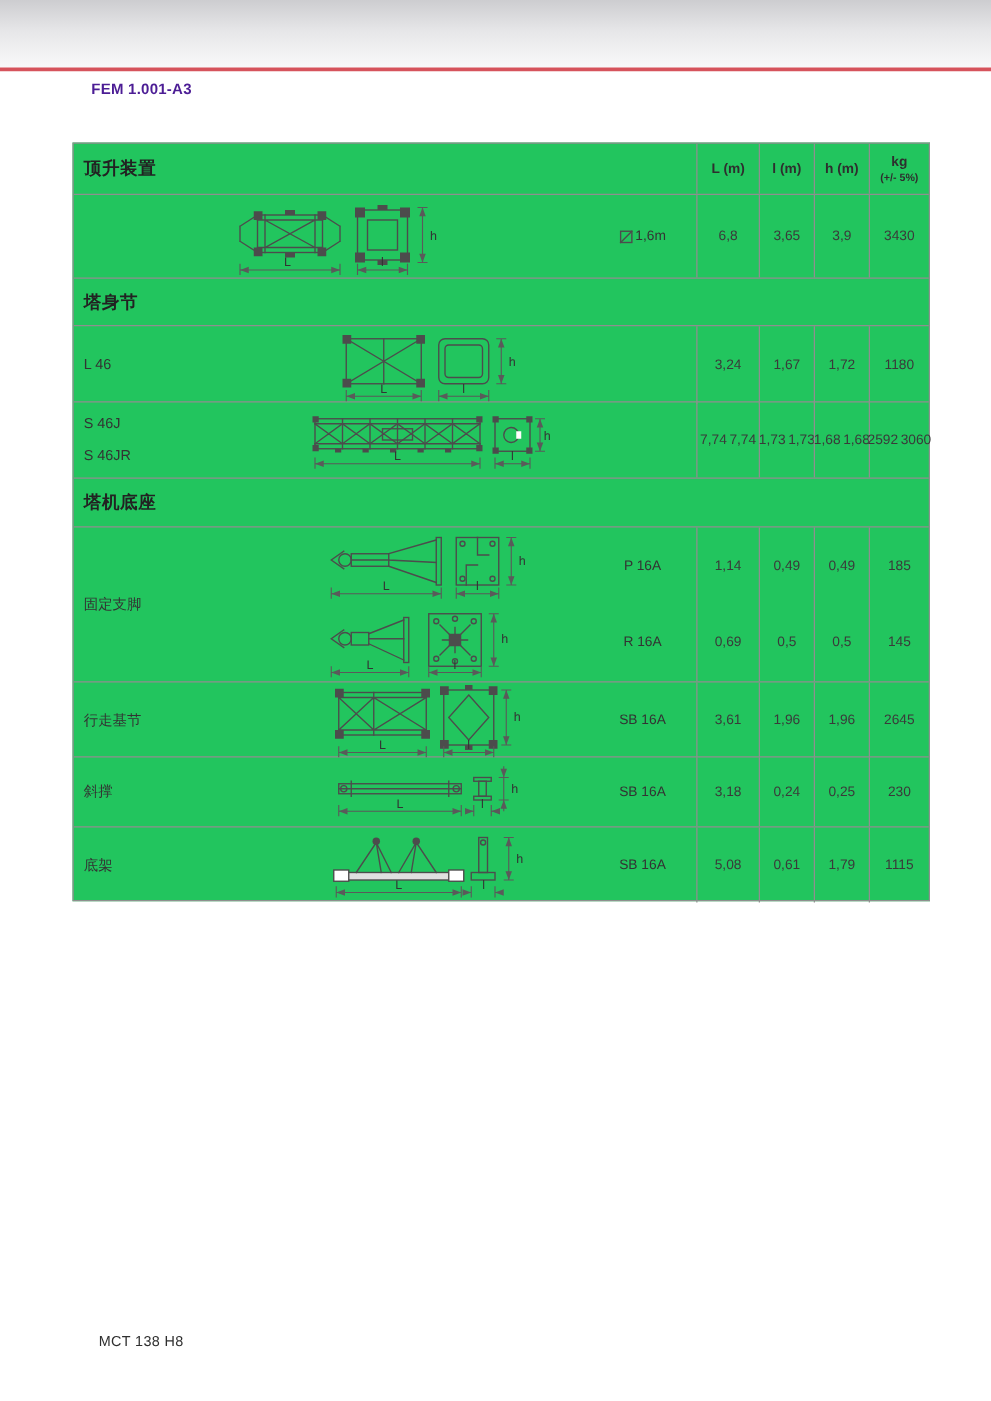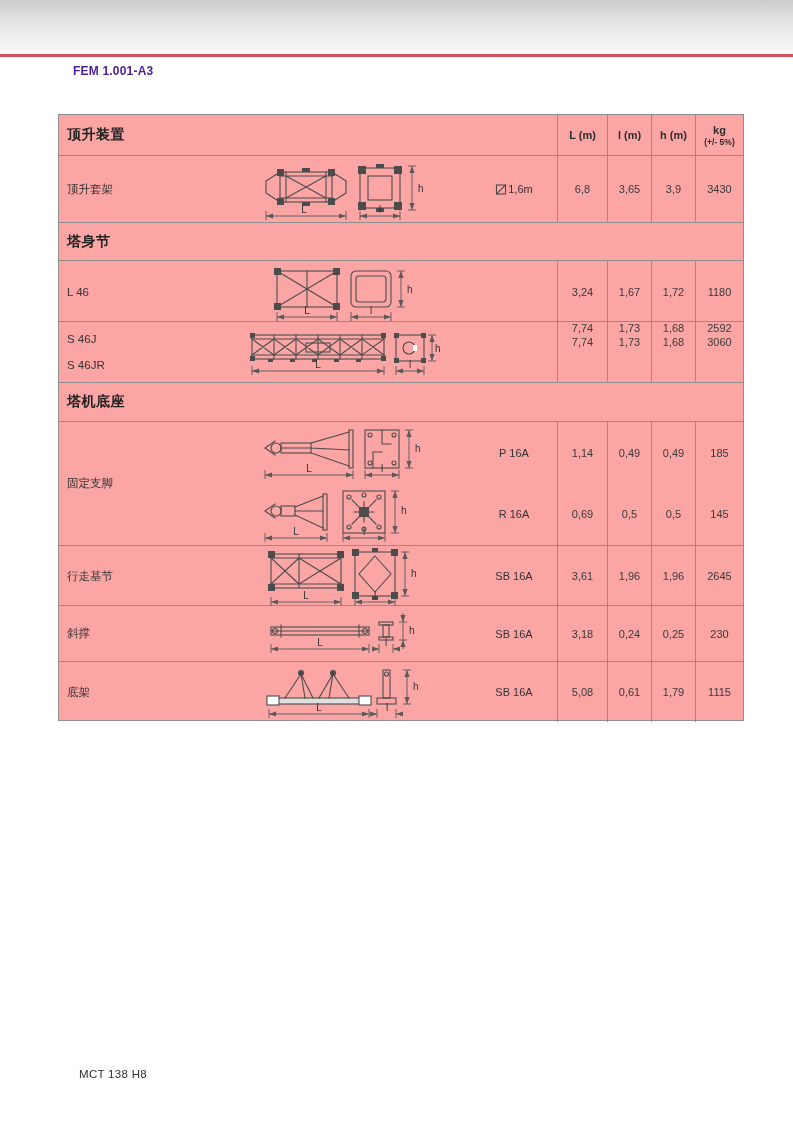--- a/index.html
+++ b/index.html
@@ -14,21 +14,21 @@
   }
   .doc-code{
     position:absolute;left:73px;top:36px;font-size:12px;font-weight:bold;color:#4c1d95;letter-spacing:.2px;margin-top:28px;
   }
   .red-rule{position:absolute;left:0;top:54px;width:793px;height:3px;background:#d6535c;}
   
   .page-foot{position:absolute;left:55px;top:1068px;font-size:11.5px;color:#2f2f2f;letter-spacing:.3px;margin-left:24px;}
   
   .spec-table{
     position:absolute;left:58px;top:114px;width:684px;
-    border:1px solid #8f8f8f;box-sizing:content-box;background:#fca5a5;
+    border:1px solid #8f8f8f;box-sizing:content-box;background:#22c55e;
   }
   .t-row{display:grid;grid-template-columns:498px 50px 44px 44px 48px;}
   .t-row + .t-row{border-top:1px solid #8f8f8f;}
   .t-row > div{box-sizing:border-box;min-width:0;}
   .t-row > div + div{border-left:1px solid #8f8f8f;}
   .r-head{height:40px}.r-jack{height:66px}.r-sec{height:37px}.r-sec2{height:38px}
   .r-l46{height:60px}.r-s46{height:60px}.r-foot{height:123px}
   .r-travel{height:59px}.r-strut{height:55px}.r-chassis{height:58px}
   .sec-cell{grid-column:1 / -1;display:flex;align-items:center;padding-left:8px;}
   .sec-title{font-size:14px;font-weight:bold;color:#222;letter-spacing:.5px;}
@@ -38,21 +38,21 @@
   .c1{display:flex;align-items:stretch;padding-left:8px;}
   .c1-label{width:148px;display:flex;flex-direction:column;justify-content:center;font-size:11.5px;color:#333;}
   .c1-label .two{display:flex;flex-direction:column;gap:14px;}
   .c1-draw{flex:1;display:flex;align-items:center;justify-content:center;}
   .c1-draw.stack{flex-direction:column;}
   .c1-draw.stack > div{flex:1;display:flex;align-items:center;justify-content:center;width:100%;}
   .c1-variant{width:86px;display:flex;flex-direction:column;align-items:center;justify-content:center;font-size:11px;color:#333;}
   .c1-variant.stack > div{flex:1;display:flex;align-items:center;justify-content:center;}
   .variant-inline{display:flex;align-items:center;gap:1px;}
   .val{display:flex;align-items:center;justify-content:center;font-size:11px;color:#3a3a3a;}
-  .val.stack{flex-direction:column;justify-content:flex-start;gap:2px;}
+  .val.stack{flex-direction:row;justify-content:center;gap:2px;}
   .val.stack2{flex-direction:column;}
   .val.stack2 > span{flex:1;display:flex;align-items:center;}
   
   svg{display:block;}
   .d{stroke:#4c4c4c;fill:none;stroke-width:1.1;stroke-linecap:square;}
   .df{fill:#4c4c4c;stroke:none;}
   .dim{stroke:#5a5a5a;stroke-width:0.9;fill:none;}
   .ah{fill:#5a5a5a;stroke:none;}
   .dt{font-family:"Liberation Sans",sans-serif;font-size:10px;fill:#333;}
 </style>
@@ -73,21 +73,20 @@
     <div class="colhead">l (m)</div>
     <div class="colhead">h (m)</div>
     <div class="colhead">
       <span>kg</span>
       <span class="kg-sub">(+/- 5%)</span>
     </div>
   </div>
 
   <div class="t-row r-jack">
     <div class="c1">
-      <div class="c1-label">顶升套架</div>
       <div class="c1-draw">
         <svg width="174" height="62" viewBox="0 0 174 62">
           <rect class="d" x="24" y="14" width="52" height="30"></rect>
           <path class="d" d="M24 18 H76 M24 40 H76 M30 14 V44 M70 14 V44 M30 18 L70 40 M30 40 L70 18"></path>
           <path class="d" d="M24 14 L10 23 M24 44 L10 35 M10 23 V35 M76 14 L90 23 M76 44 L90 35 M90 23 V35"></path>
           <path class="df" d="M21 11 h7 v7 h-7 z M72 11 h7 v7 h-7 z M21 40 h7 v7 h-7 z M72 40 h7 v7 h-7 z M46 10 h8 v4 h-8 z M46 44 h8 v4 h-8 z"></path>
           <rect class="d" x="104" y="10" width="40" height="40"></rect>
           <rect class="d" x="112" y="18" width="24" height="24"></rect>
           <path class="df" d="M102 8 h8 v8 h-8 z M138 8 h8 v8 h-8 z M102 44 h8 v8 h-8 z M138 44 h8 v8 h-8 z M120 6 h8 v4 h-8 z M120 50 h8 v4 h-8 z"></path>
           <path class="dim" d="M156 8 V52 M152 8 h8 M152 52 h8"></path>

